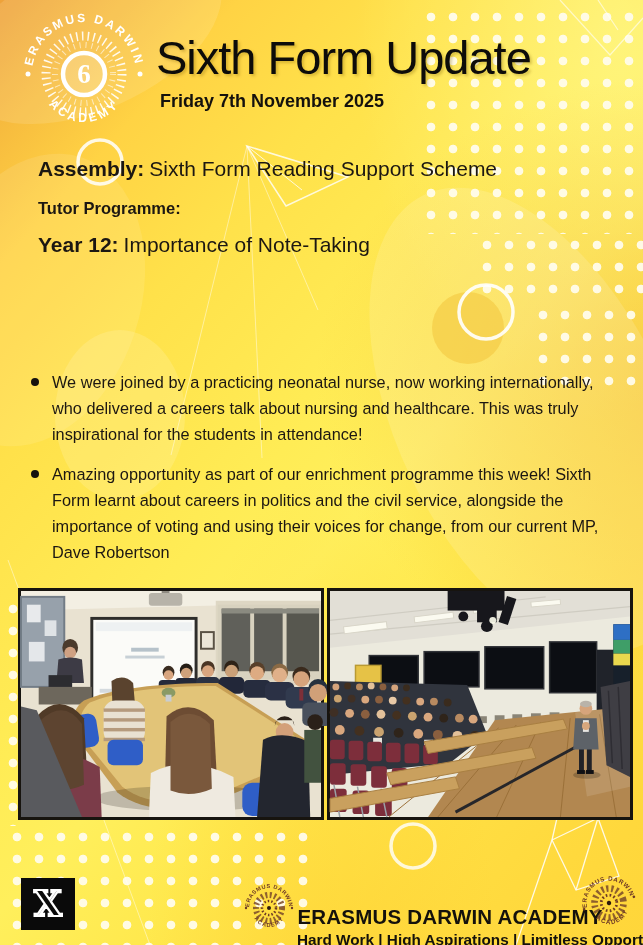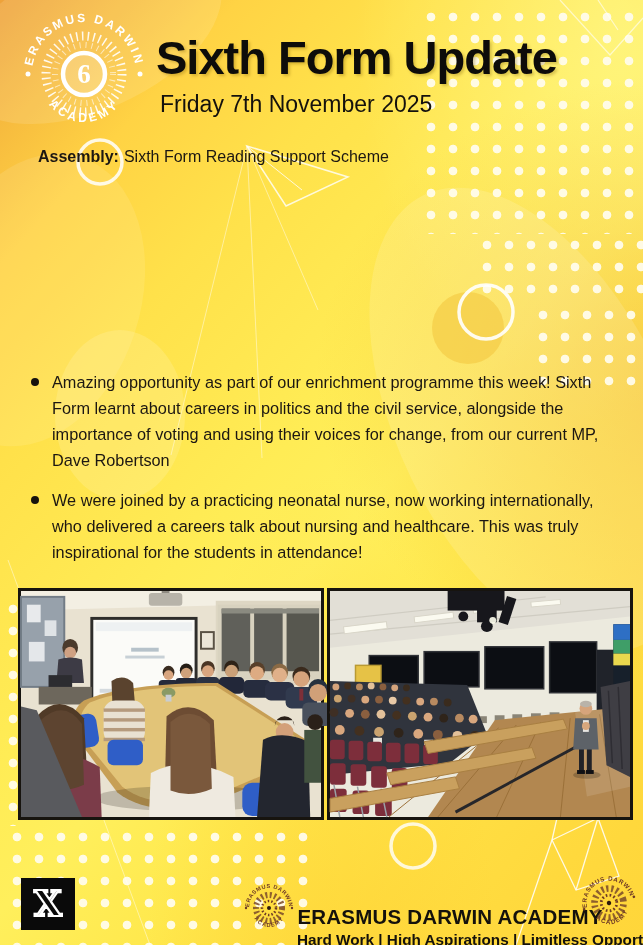--- a/index.html
+++ b/index.html
@@ -23,25 +23,25 @@
   .dots{position:absolute;pointer-events:none;
     background-image:radial-gradient(circle, rgba(255,252,235,.95) 4px, rgba(255,252,235,0) 4.7px);
     background-size:22px 22px;}
   .dots-tr-1{left:420px;top:6px;width:223px;height:228px;}
   .dots-tr-2{left:476px;top:234px;width:167px;height:70px;}
   .dots-tr-3{left:532px;top:304px;width:111px;height:92px;}
   .dots-left{left:2px;top:598px;width:24px;height:228px;}
   .dots-bl{left:6px;top:826px;width:306px;height:119px;}
   
   .logo-main{left:20px;top:10px;width:128px;height:128px;}
-  .title{left:156px;top:30px;font-size:47px;font-weight:700;letter-spacing:-1px;color:#0d0c0a;
+  .title{left:156px;top:30px;font-size:47px;font-weight:400;letter-spacing:-1px;color:#0d0c0a;
          text-shadow:2px 2px 3px rgba(120,90,0,.30);white-space:nowrap;text-align:center;}
-  .date{left:160px;top:91px;font-size:23px;font-weight:400;color:#14110d;white-space:nowrap;}
-  
-  .line{font-size:16px;line-height:23.5px;white-space:nowrap;}
+  .date{left:160px;top:91px;font-size:18px;font-weight:700;color:#14110d;white-space:nowrap;}
+  
+  .line{font-size:21px;line-height:23.5px;white-space:nowrap;margin-top:12px;}
   .lbl{font-weight:800;margin-right:5px;}
   .sec-heading{font-weight:800;font-size:16.5px;line-height:23.5px;}
   .assembly{left:38px;top:145px;}
   .tutor{left:38px;top:197px;}
   .weekly{left:38px;top:287px;}
   .news{left:28px;top:367px;width:600px;}
   .news ul{list-style:none;margin:2px 0 0 0;padding:0;}
   .news li{display:flex;align-items:flex-start;margin-bottom:14px;width:592px;}
   .bullet-dot{flex:0 0 auto;width:8px;height:8px;border-radius:50%;background:#16120d;margin:9px 13px 0 3px;}
   .bullet-text{font-size:16.3px;line-height:26px;color:#1c1712;}
@@ -122,32 +122,36 @@
   </svg>
 
   <div class="abs title">Sixth Form Update</div>
   <div class="abs date">Friday 7th November 2025</div>
 
   <div class="abs assembly line">
     <span class="lbl">Assembly:</span><span>Sixth Form Reading Support Scheme</span>
   </div>
 
   <div class="abs tutor">
+    <div class="sec-heading">Tutor Programme:</div>
+    <div class="line">
+      <span class="lbl">Year 12:</span><span>Importance of Note-Taking</span>
+    </div>
   </div>
 
 
   <div class="abs news">
     <ul>
       <li>
         <span class="bullet-dot"></span>
-        <span class="bullet-text">Amazing opportunity as part of our enrichment programme this week! Sixth Form learnt about careers in politics and the civil service, alongside the importance of voting and using their voices for change, from our current MP, Dave Robertson</span>
+        <span class="bullet-text">We were joined by a practicing neonatal nurse, now working internationally, who delivered a careers talk about nursing and healthcare. This was truly inspirational for the students in attendance!</span>
       </li>
       <li>
         <span class="bullet-dot"></span>
-        <span class="bullet-text">We were joined by a practicing neonatal nurse, now working internationally, who delivered a careers talk about nursing and healthcare. This was truly inspirational for the students in attendance!</span>
+        <span class="bullet-text">Amazing opportunity as part of our enrichment programme this week! Sixth Form learnt about careers in politics and the civil service, alongside the importance of voting and using their voices for change, from our current MP, Dave Robertson</span>
       </li>
     </ul>
   </div>
 
   <div class="abs photo photo-left">
     <svg viewBox="0 0 305 231" preserveAspectRatio="none">
       <rect width="305" height="231" fill="#e9e2d1"></rect>
       <polygon points="0,0 305,0 305,12 0,20" fill="#f3efe3"></polygon>
       <rect x="198" y="10" width="107" height="86" fill="#ded7c4"></rect>
       <rect x="200" y="14" width="105" height="76" fill="#d8d2bf"></rect>

